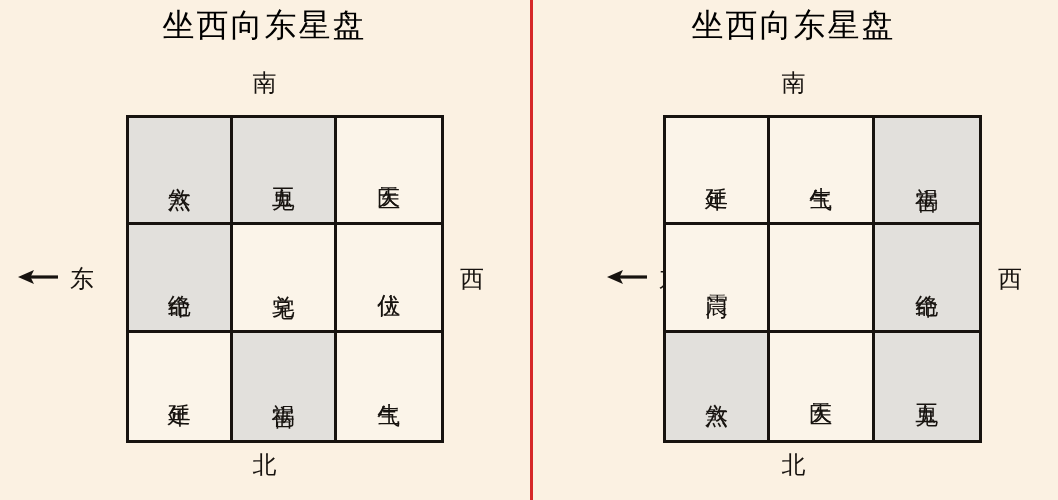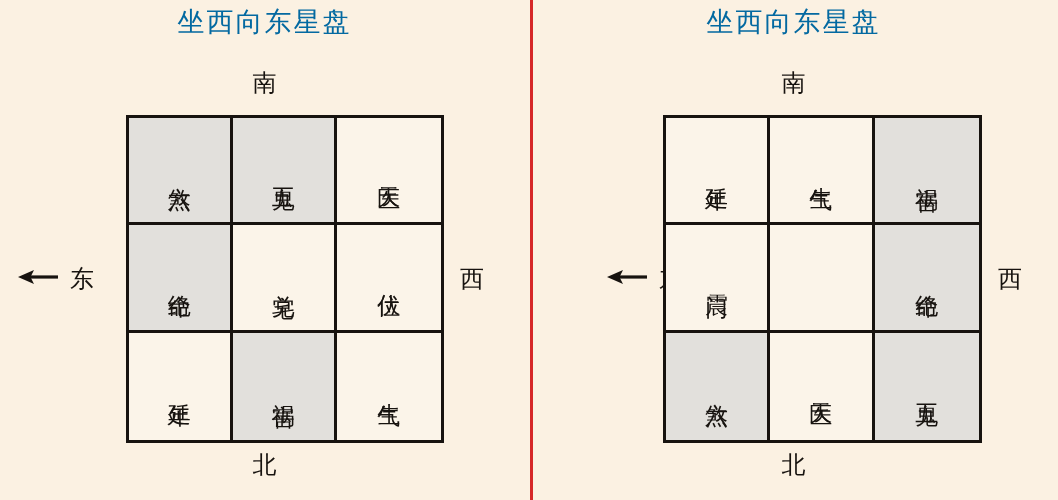--- a/index.html
+++ b/index.html
@@ -35,25 +35,25 @@
     height: 500px;
     position: relative;
     box-sizing: border-box;
   }
   .panel-title {
     position: absolute;
     top: 8px;
     left: 0;
     width: 100%;
     text-align: center;
-    font-size: 27px;
+    font-size: 32px;
     letter-spacing: 2px;
     line-height: 1.1;
     font-weight: 400;
-    color: #0369a1;
+    color: #000000;
     white-space: nowrap;
   }
   .label-south {
     position: absolute;
     top: 70px;
     left: 0;
     width: 100%;
     text-align: center;
     font-size: 24px;
     line-height: 1.1;

